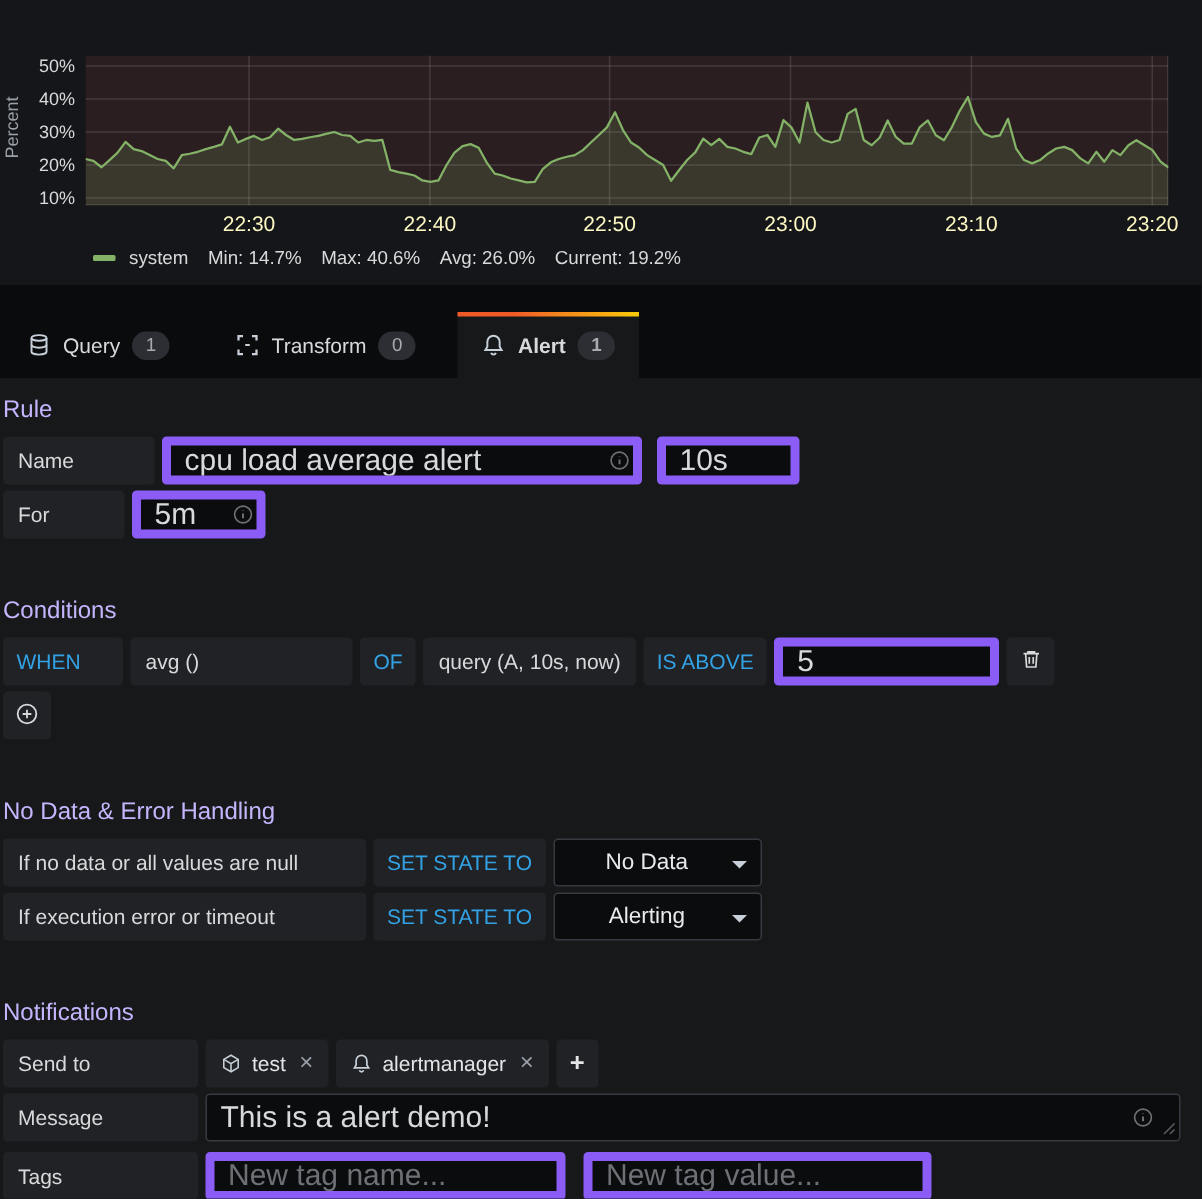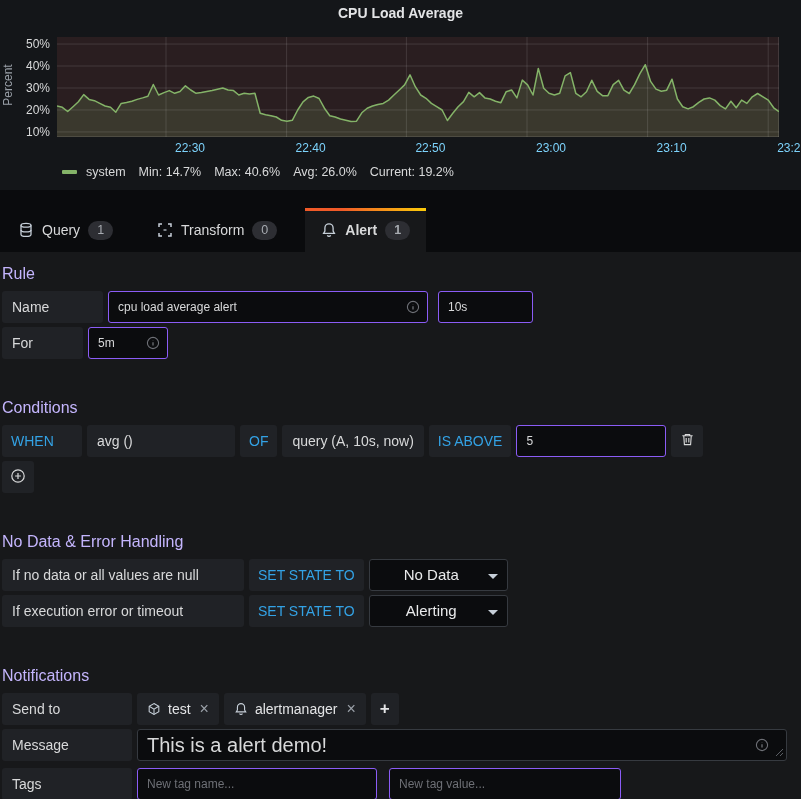--- a/index.html
+++ b/index.html
@@ -9,21 +9,21 @@
   
   .panel { position:relative; width:801px; height:190px; background:#141619; }
   .panel-title { position:absolute; top:5px; left:0; width:100%; text-align:center;
     font-size:14px; font-weight:700; color:#e3e4e6; }
   .y-axis-title { position:absolute; left:-27px; top:78px; width:70px; text-align:center;
     transform:rotate(-90deg); font-size:12px; color:#9aa0a8; }
   #chart-svg { position:absolute; left:57px; top:37px; width:722px; height:100px; display:block; }
   #y-tick-labels { position:absolute; left:0; top:0; width:52px; }
   #y-tick-labels span { position:absolute; right:2px; font-size:12px; color:#d8d9da; white-space:nowrap; }
   #x-tick-labels { position:absolute; left:0; top:141px; width:100%; height:16px; }
-  #x-tick-labels span { position:absolute; transform:translateX(-50%); font-size:12px; color:#7dd3fc; white-space:nowrap;margin-left:24px; }
+  #x-tick-labels span { position:absolute; transform:translateX(-50%); font-size:14px; color:#fef9c3; white-space:nowrap; }
   .legend { position:absolute; left:62px; top:165px; display:flex; align-items:center; gap:13px;
     font-size:12.5px; color:#d8d9da; }
   .legend .swatch { display:inline-block; width:15px; height:4px; border-radius:1px; background:#84b368; margin-right:-4px; }
   .legend .legend-name { cursor:pointer; }
 
   
   .tabbar { display:flex; align-items:flex-end; height:62px; background:#0a0b0d; padding-left:2px; }
   .tab { position:relative; display:flex; align-items:center; gap:8px; height:44px;
     padding:0 16px; margin-right:12px; cursor:pointer; color:#d8d9da; }
   .tab .ticon { display:flex; align-items:center; color:#c7d0d9; }
@@ -38,22 +38,22 @@
   .section-heading { font-size:16px; font-weight:400; color:#c4b5fd; margin:40px 0 8px 0; }
   .section-heading.first { margin-top:13px; }
   .frow { display:flex; align-items:stretch; gap:5px; margin-bottom:4px; }
   .flabel { background:#202226; border-radius:3px; height:32px; line-height:32px;
     padding:0 10px; font-weight:500; color:#d8d9da; white-space:nowrap; }
   .kw { background:#202226; border-radius:3px; height:32px; line-height:32px; padding:0 9px;
     color:#33a2e5; font-weight:500; white-space:nowrap; cursor:pointer; }
   .gbox { background:#202226; border-radius:3px; height:32px; line-height:32px; padding:0 10px;
     color:#d8d9da; white-space:nowrap; cursor:pointer; }
   .iwrap { position:relative; }
-  .ginput { background:#0b0c0e; border:1px solid #8b5cf6; border-radius:3px; height:32px;
-    color:#d8d9da; font-size:12px; padding:0 9px; font-family:inherit; outline:none; }
+  .ginput { background:#0b0c0e; border:6px solid #8b5cf6; border-radius:3px; height:32px;
+    color:#d8d9da; font-size:20px; padding:0 9px; font-family:inherit; outline:none; }
   .ginput::placeholder { color:#6e7076; }
   .info-ic { position:absolute; right:8px; top:9px; pointer-events:none; }
   .gselect { position:relative; background:#0b0c0e; border:1px solid #363a40; border-radius:3px;
     height:32px; line-height:30px; padding:0 24px 0 10px; color:#e9eaeb; font-size:15px; cursor:pointer;text-align:center; }
   .caret { position:absolute; right:9px; top:14px; width:0; height:0;
     border-left:5px solid transparent; border-right:5px solid transparent; border-top:5px solid #c7d0d9; }
   .icon-btn { width:32px; height:32px; background:#202226; border:none; border-radius:3px;
     color:#d8d9da; display:flex; align-items:center; justify-content:center; cursor:pointer; }
   .chip { display:flex; align-items:center; gap:7px; background:#202226; border-radius:3px;
     height:32px; padding:0 10px; color:#e3e4e6; }
@@ -63,21 +63,20 @@
   .msg-wrap { position:relative; width:650px; }
   .msg-wrap textarea { width:650px; height:32px; resize:none; overflow:hidden; background:#0b0c0e;
     border:1px solid #363a40; border-radius:3px; color:#d8d9da; font-size:20px; line-height:20px;
     padding:5px 40px 5px 9px; font-family:inherit; outline:none; }
   .resize-handle { position:absolute; right:3px; bottom:4px; }
 </style>
 </head>
 <body>
 
 <div class="panel">
-  <div class="panel-title">CPU Load Average</div>
   <div class="y-axis-title">Percent</div>
   <div id="y-tick-labels">
       <span style="top: 37.033px;">50%</span>
       <span style="top: 59.011px;">40%</span>
       <span style="top: 80.989px;">30%</span>
       <span style="top: 102.967px;">20%</span>
       <span style="top: 124.945px;">10%</span>
     </div>
   <svg id="chart-svg" viewBox="0 0 722 100" preserveAspectRatio="none">
       <rect x="0" y="0" width="722" height="100" fill="#2a1e20"></rect>
@@ -165,21 +164,21 @@
             <path d="M7 6.3v3.2M7 4v.3" stroke-width="1.3"></path>
         </svg>
       </span>
     </span>
     <span style="width:0"></span>
     <input class="ginput" style="width: 95px;" value="10s">
   </div>
   <div class="frow">
     <span class="flabel" style="width:81px">For</span>
     <span class="iwrap">
-      <input class="ginput" style="width: 80px;" value="5m">
+      <input class="ginput" style="width: 89px;" value="5m">
       <span class="info-ic">
         <svg width="14" height="14" viewBox="0 0 14 14" fill="none" stroke="#6e7076">
           <circle cx="7" cy="7" r="5.6" stroke-width="1.1"></circle>
             <path d="M7 6.3v3.2M7 4v.3" stroke-width="1.3"></path>
         </svg>
       </span>
     </span>
   </div>
 
   <div class="section-heading">Conditions</div>

